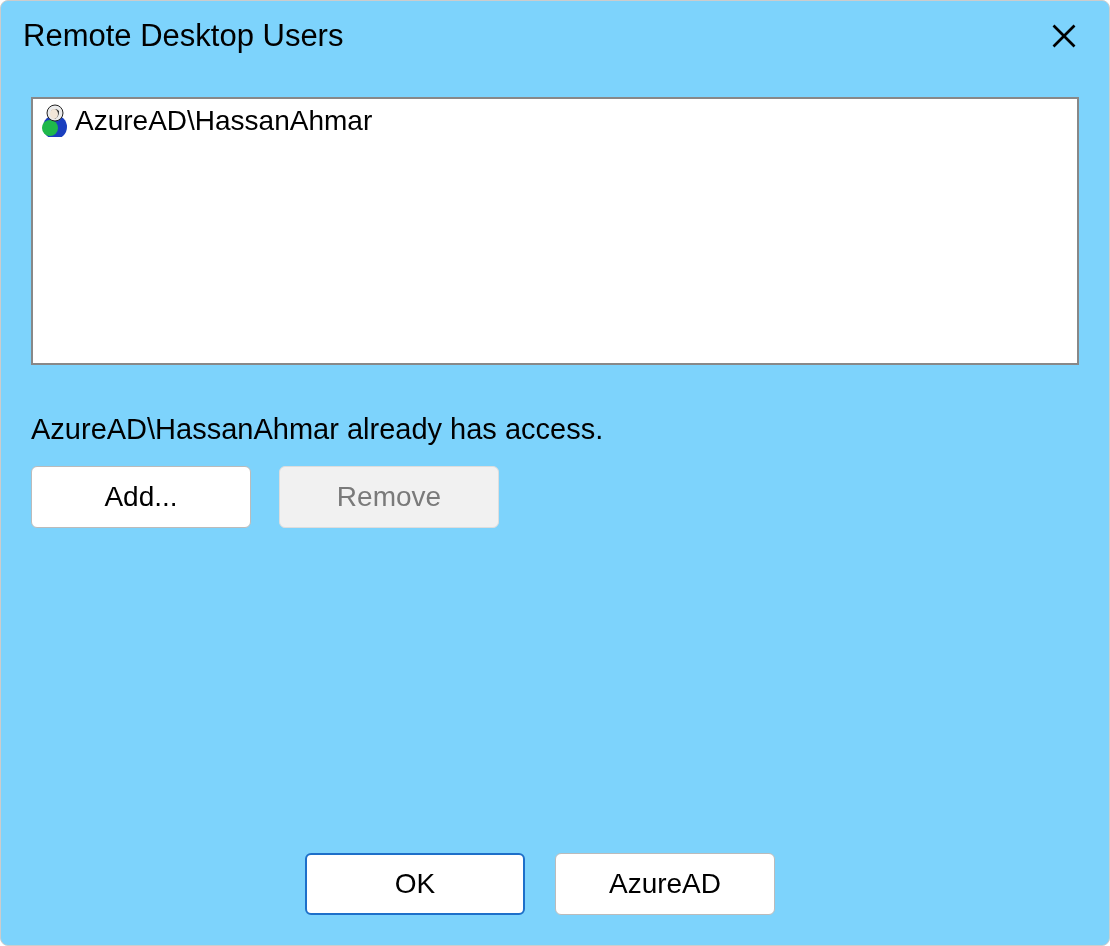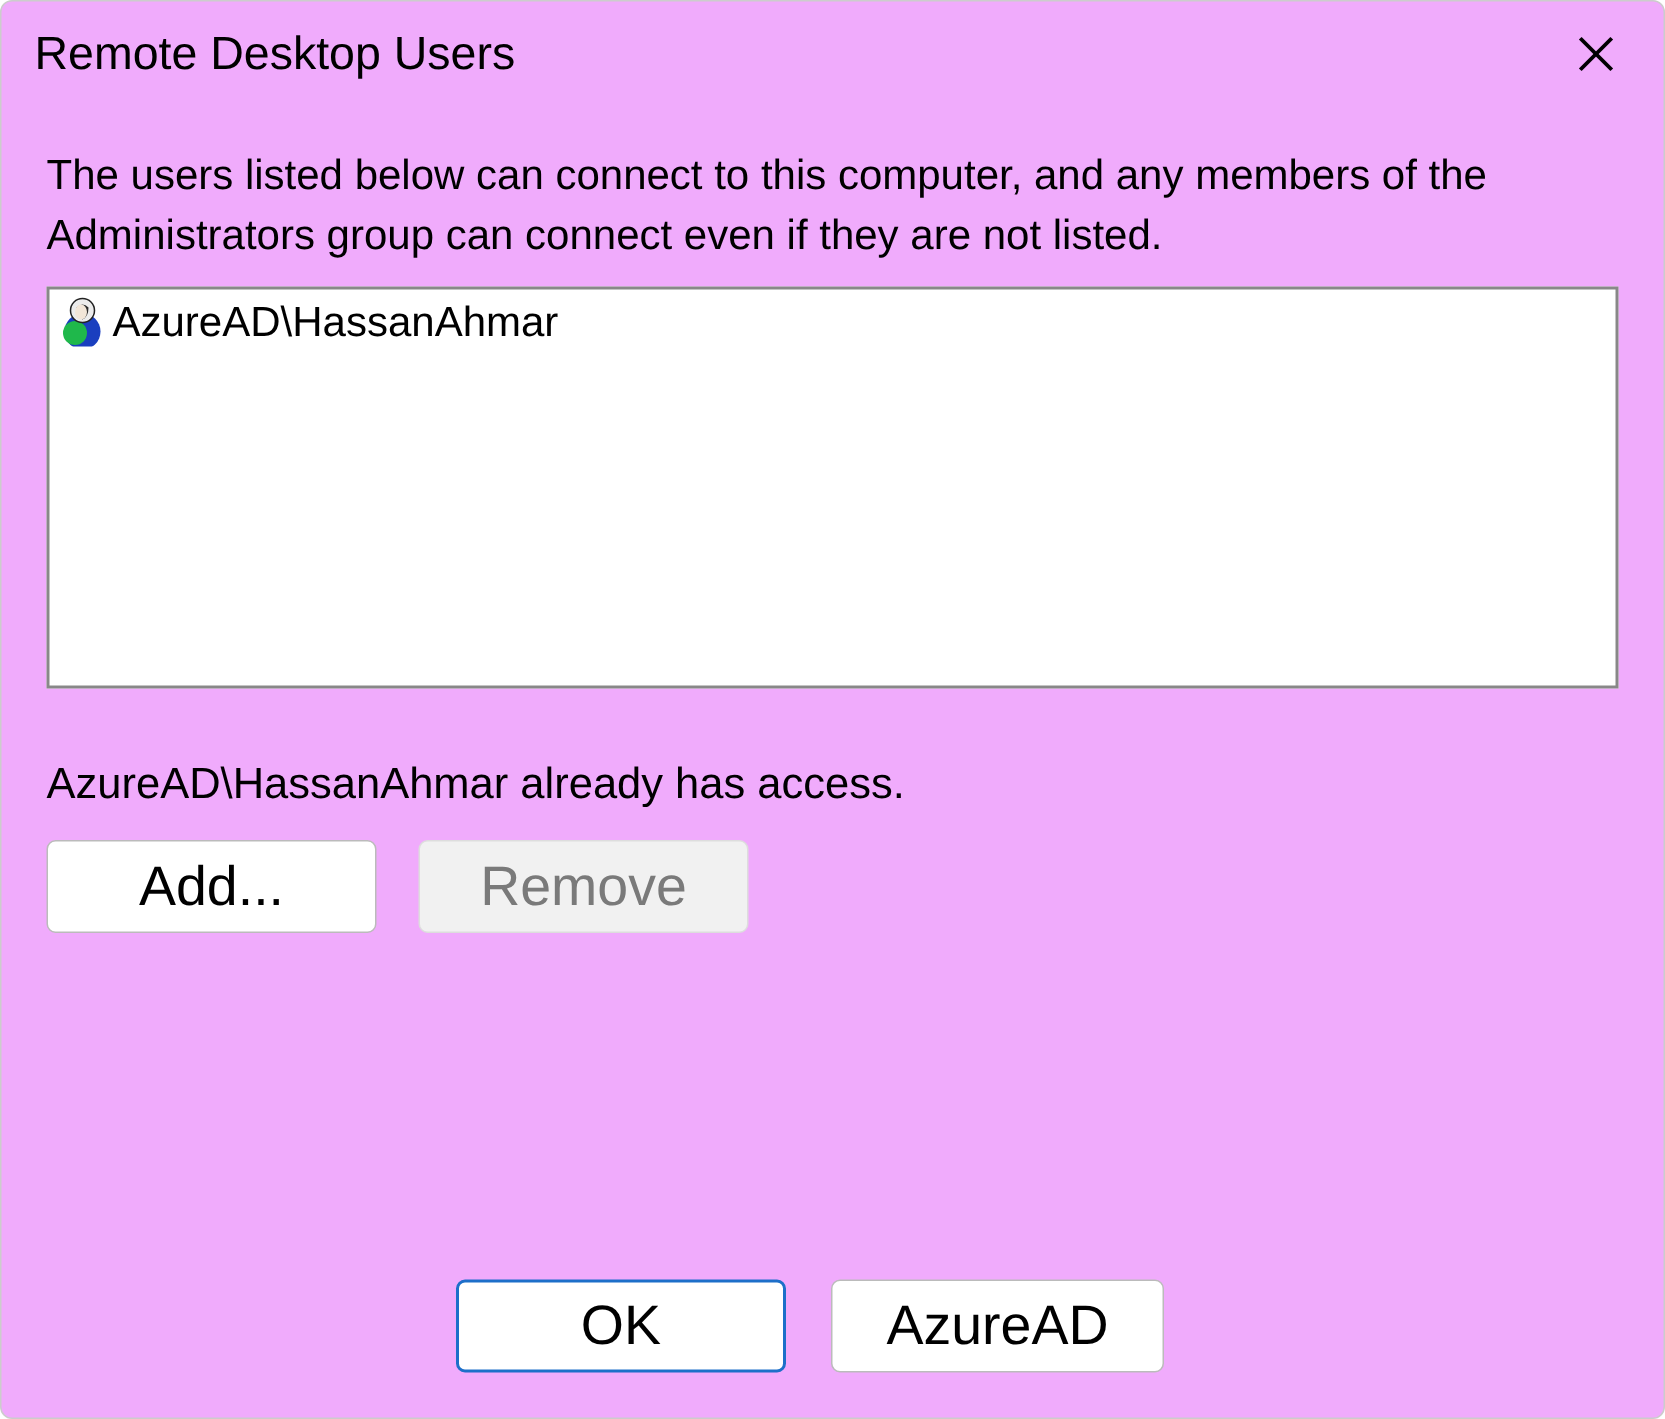--- a/index.html
+++ b/index.html
@@ -8,21 +8,21 @@
       padding: 0;
       font-family: "Segoe UI", Tahoma, sans-serif;
       background: #fff;
       width: 1110px;
       height: 946px;
       overflow: hidden;
     }
     .dialog {
       width: 1110px;
       height: 946px;
-      background: #f0abfc;
+      background: #7dd3fc;
       border: 1px solid #ccc;
       border-radius: 8px;
       display: flex;
       flex-direction: column;
     }
     .titlebar {
       display: flex;
       align-items: center;
       justify-content: space-between;
       padding: 12px 22px 18px 22px;
@@ -84,21 +84,21 @@
       color: #000;
       margin: 48px 0 20px 0;
     }
     .button-row {
       display: flex;
       gap: 28px;
       margin-bottom: 28px;
     }
     .btn {
       font-family: inherit;
-      font-size: 37px;
+      font-size: 28px;
       height: 62px;
       border: 1px solid #bbb;
       border-radius: 6px;
       background: #f8f8f8;
       cursor: pointer;
       padding: 0 36px;
       min-width: 220px;
     }
     .btn.add {
       background: #fff;
@@ -149,21 +149,20 @@
     <button class="close-btn">
       <svg viewBox="0 0 24 24" aria-hidden="true">
         <line x1="3" y1="3" x2="21" y2="21" stroke="#000" stroke-width="2.2"></line>
         <line x1="21" y1="3" x2="3" y2="21" stroke="#000" stroke-width="2.2"></line>
       </svg>
     </button>
   </div>
 
   <div class="content">
 
-    <p class="description">The users listed below can connect to this computer, and any members of the Administrators group can connect even if they are not listed.</p>
 
     <div class="listbox">
       <div class="list-item">
         <svg class="user-icon" viewBox="0 0 36 36">
           <circle cx="18" cy="26" r="12" fill="#1a3fbf"></circle>
           <circle cx="13" cy="27" r="8" fill="#1fb84b"></circle>
           <circle cx="18" cy="12" r="8" fill="#ececec" stroke="#222" stroke-width="1"></circle>
           <path d="M14 10 Q18 6 22 10 Q22 16 18 18 Q14 16 14 10 Z" fill="#2b2b2b"></path>
           <ellipse cx="17" cy="13" rx="4" ry="5" fill="#f2e6d8"></ellipse>
         </svg>

